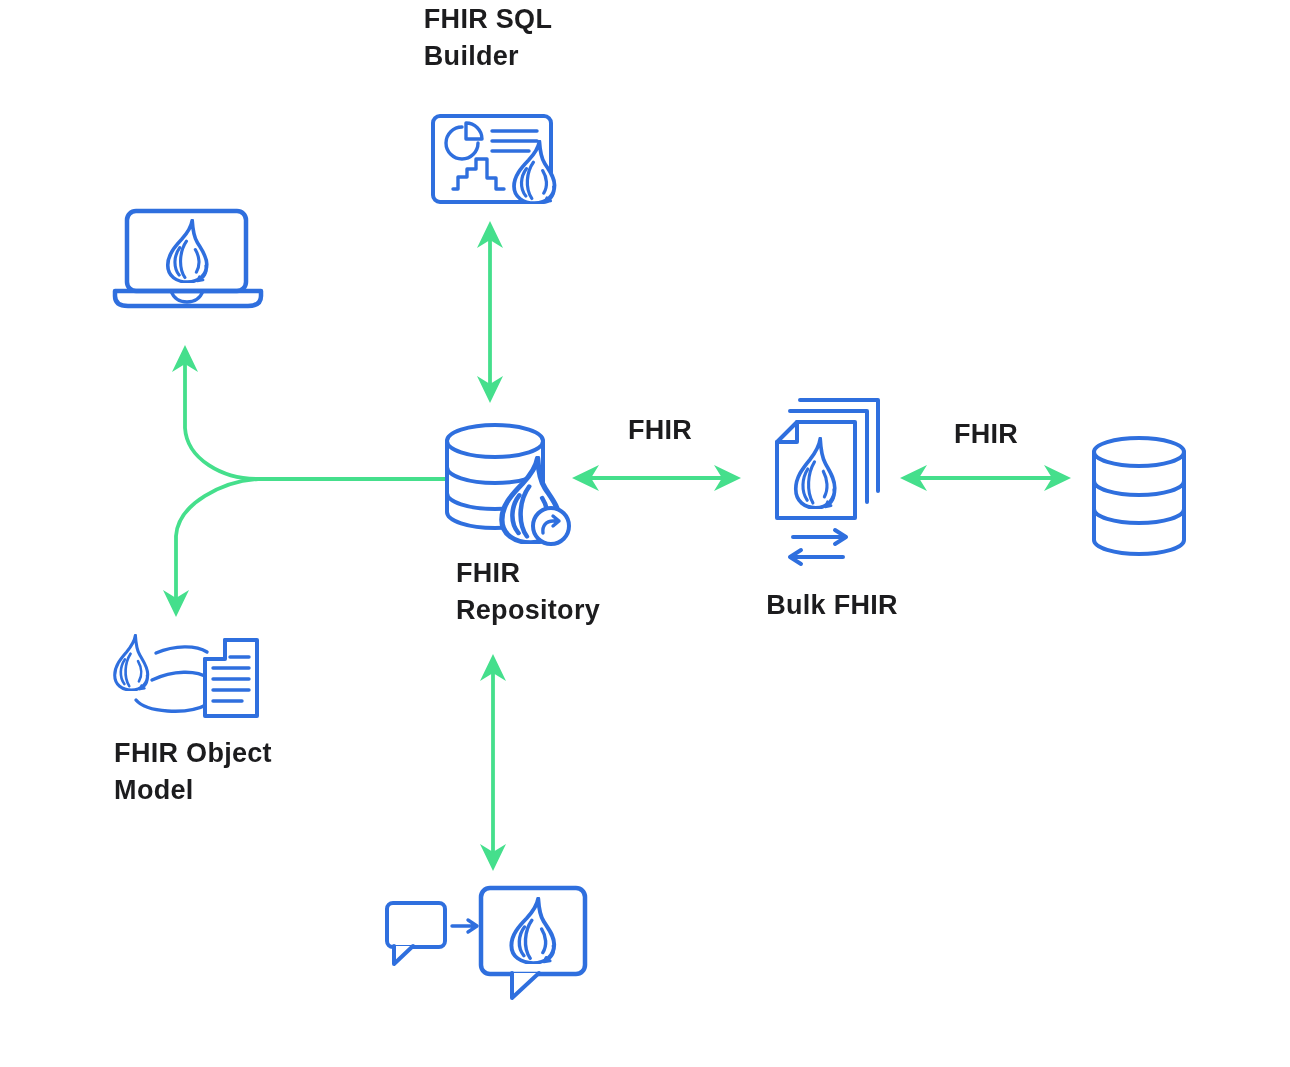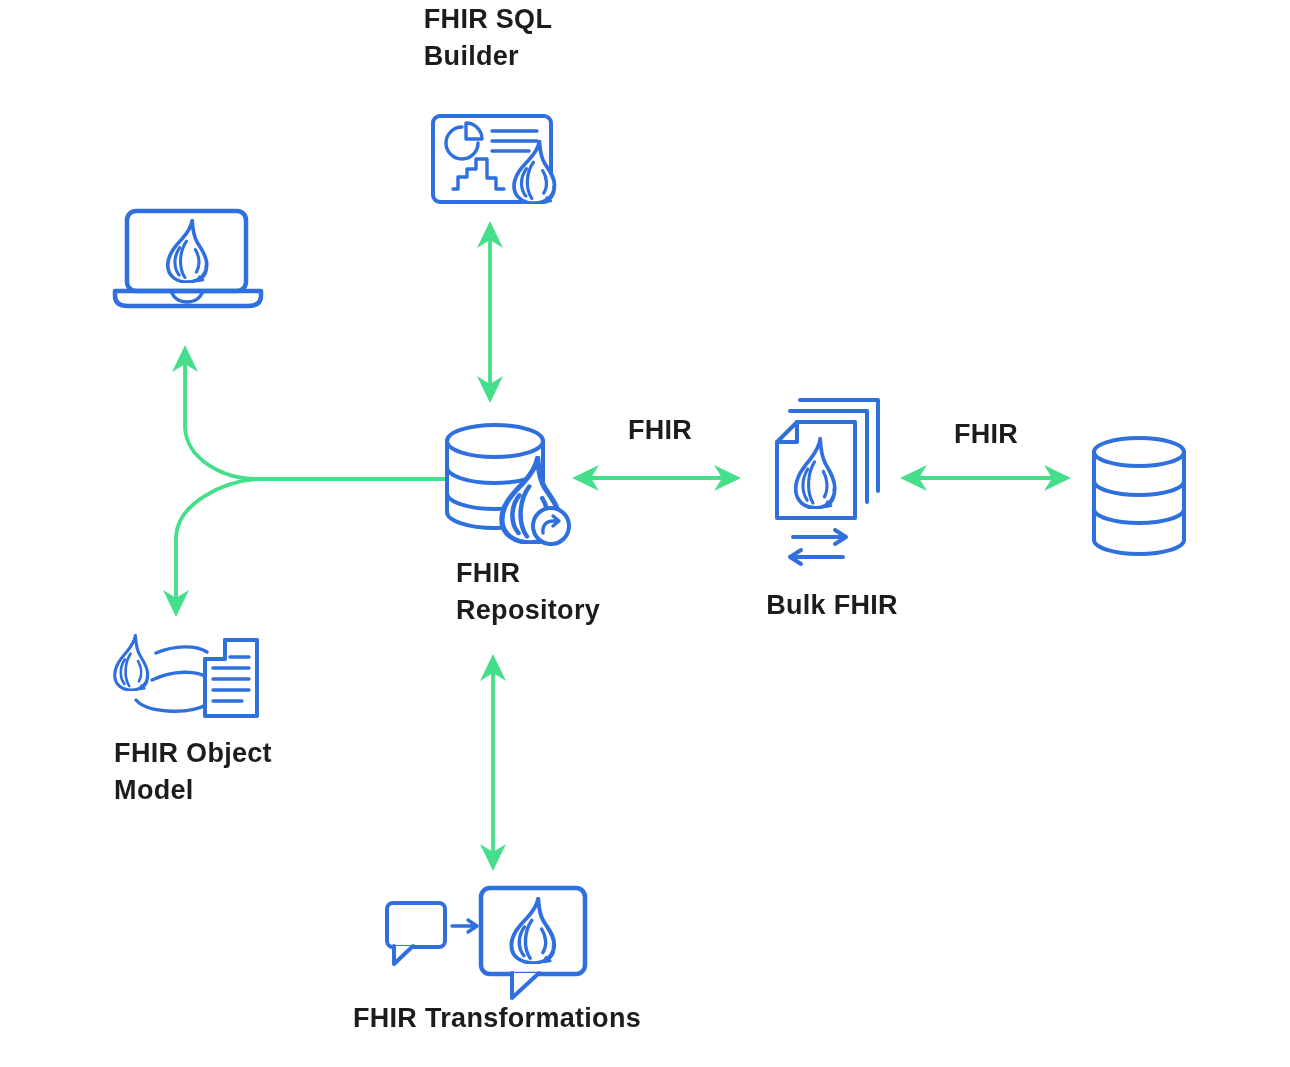--- a/index.html
+++ b/index.html
@@ -160,17 +160,16 @@
     </g>
   </svg>
 
   <div class="node-label" id="lbl-sql">FHIR SQL
 Builder</div>
   <div class="node-label" id="lbl-repo">FHIR
 Repository</div>
   <div class="node-label" id="lbl-bulk">Bulk FHIR</div>
   <div class="node-label" id="lbl-objmodel">FHIR Object
 Model</div>
-  <div class="node-label" id="lbl-transform">FHIR Transformations</div>
   <div class="node-label" id="lbl-fhir-left">FHIR</div>
   <div class="node-label" id="lbl-fhir-right">FHIR</div>
 
 </div>
 
 </body></html>

